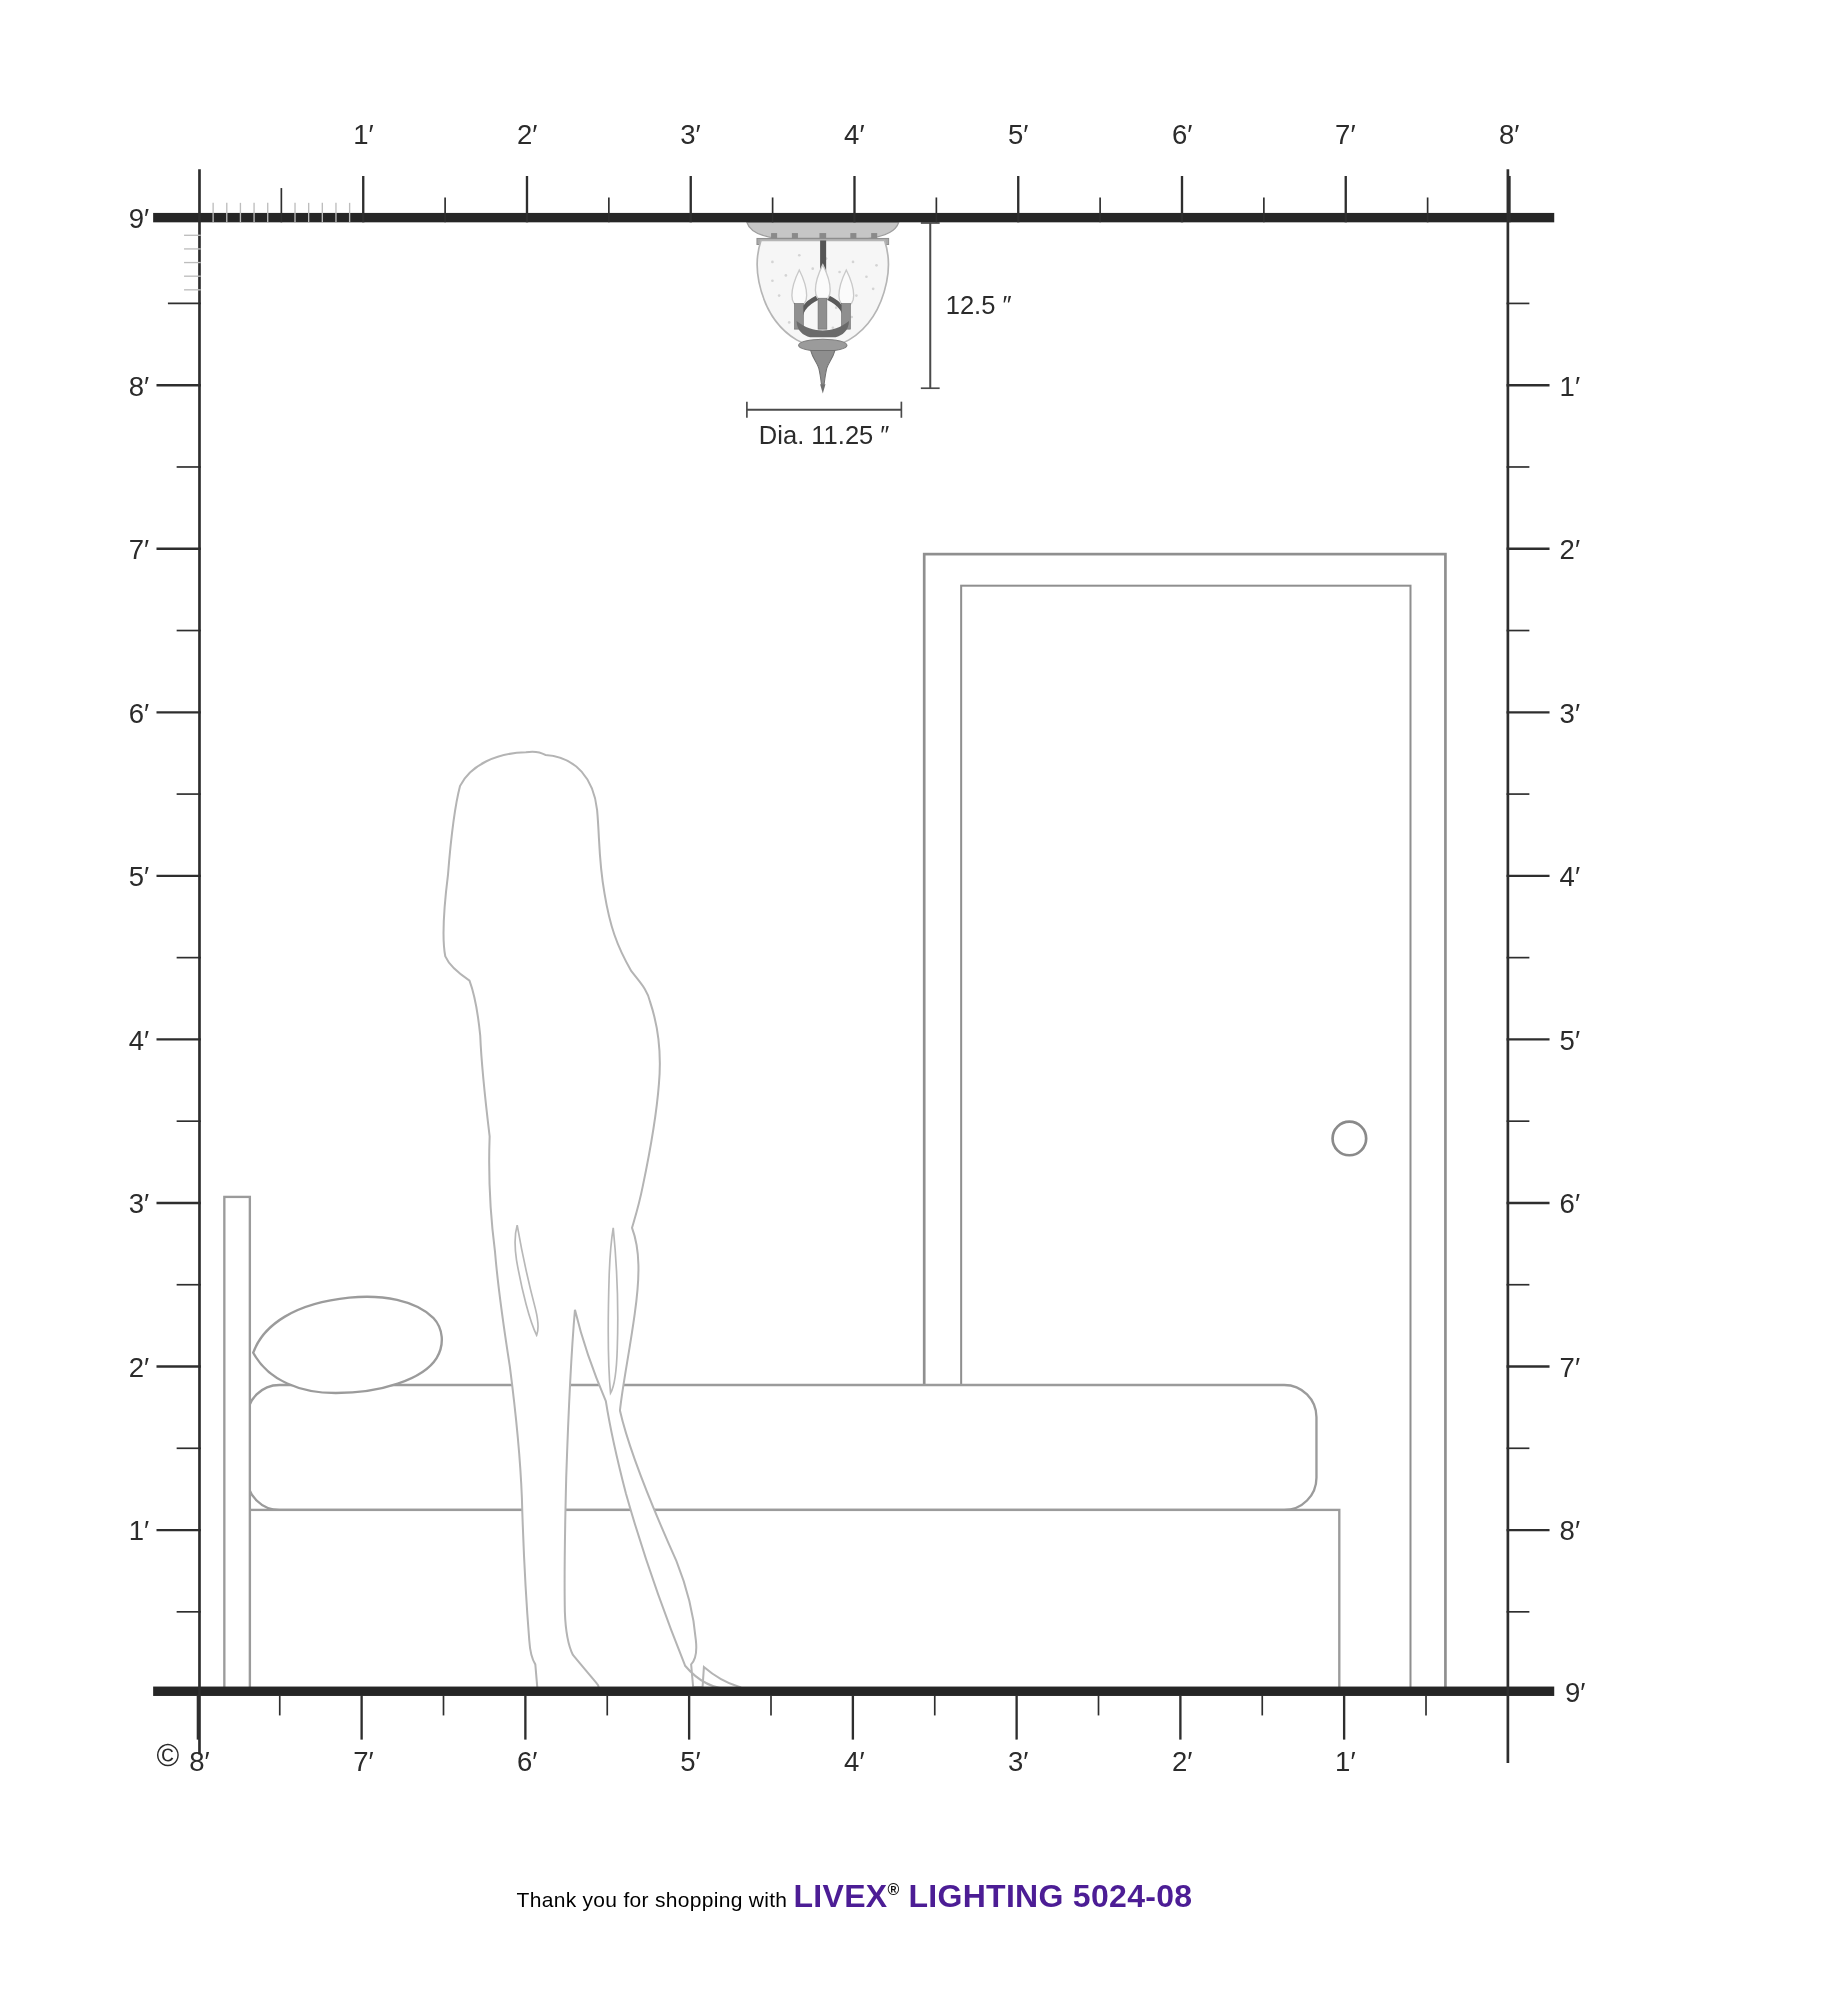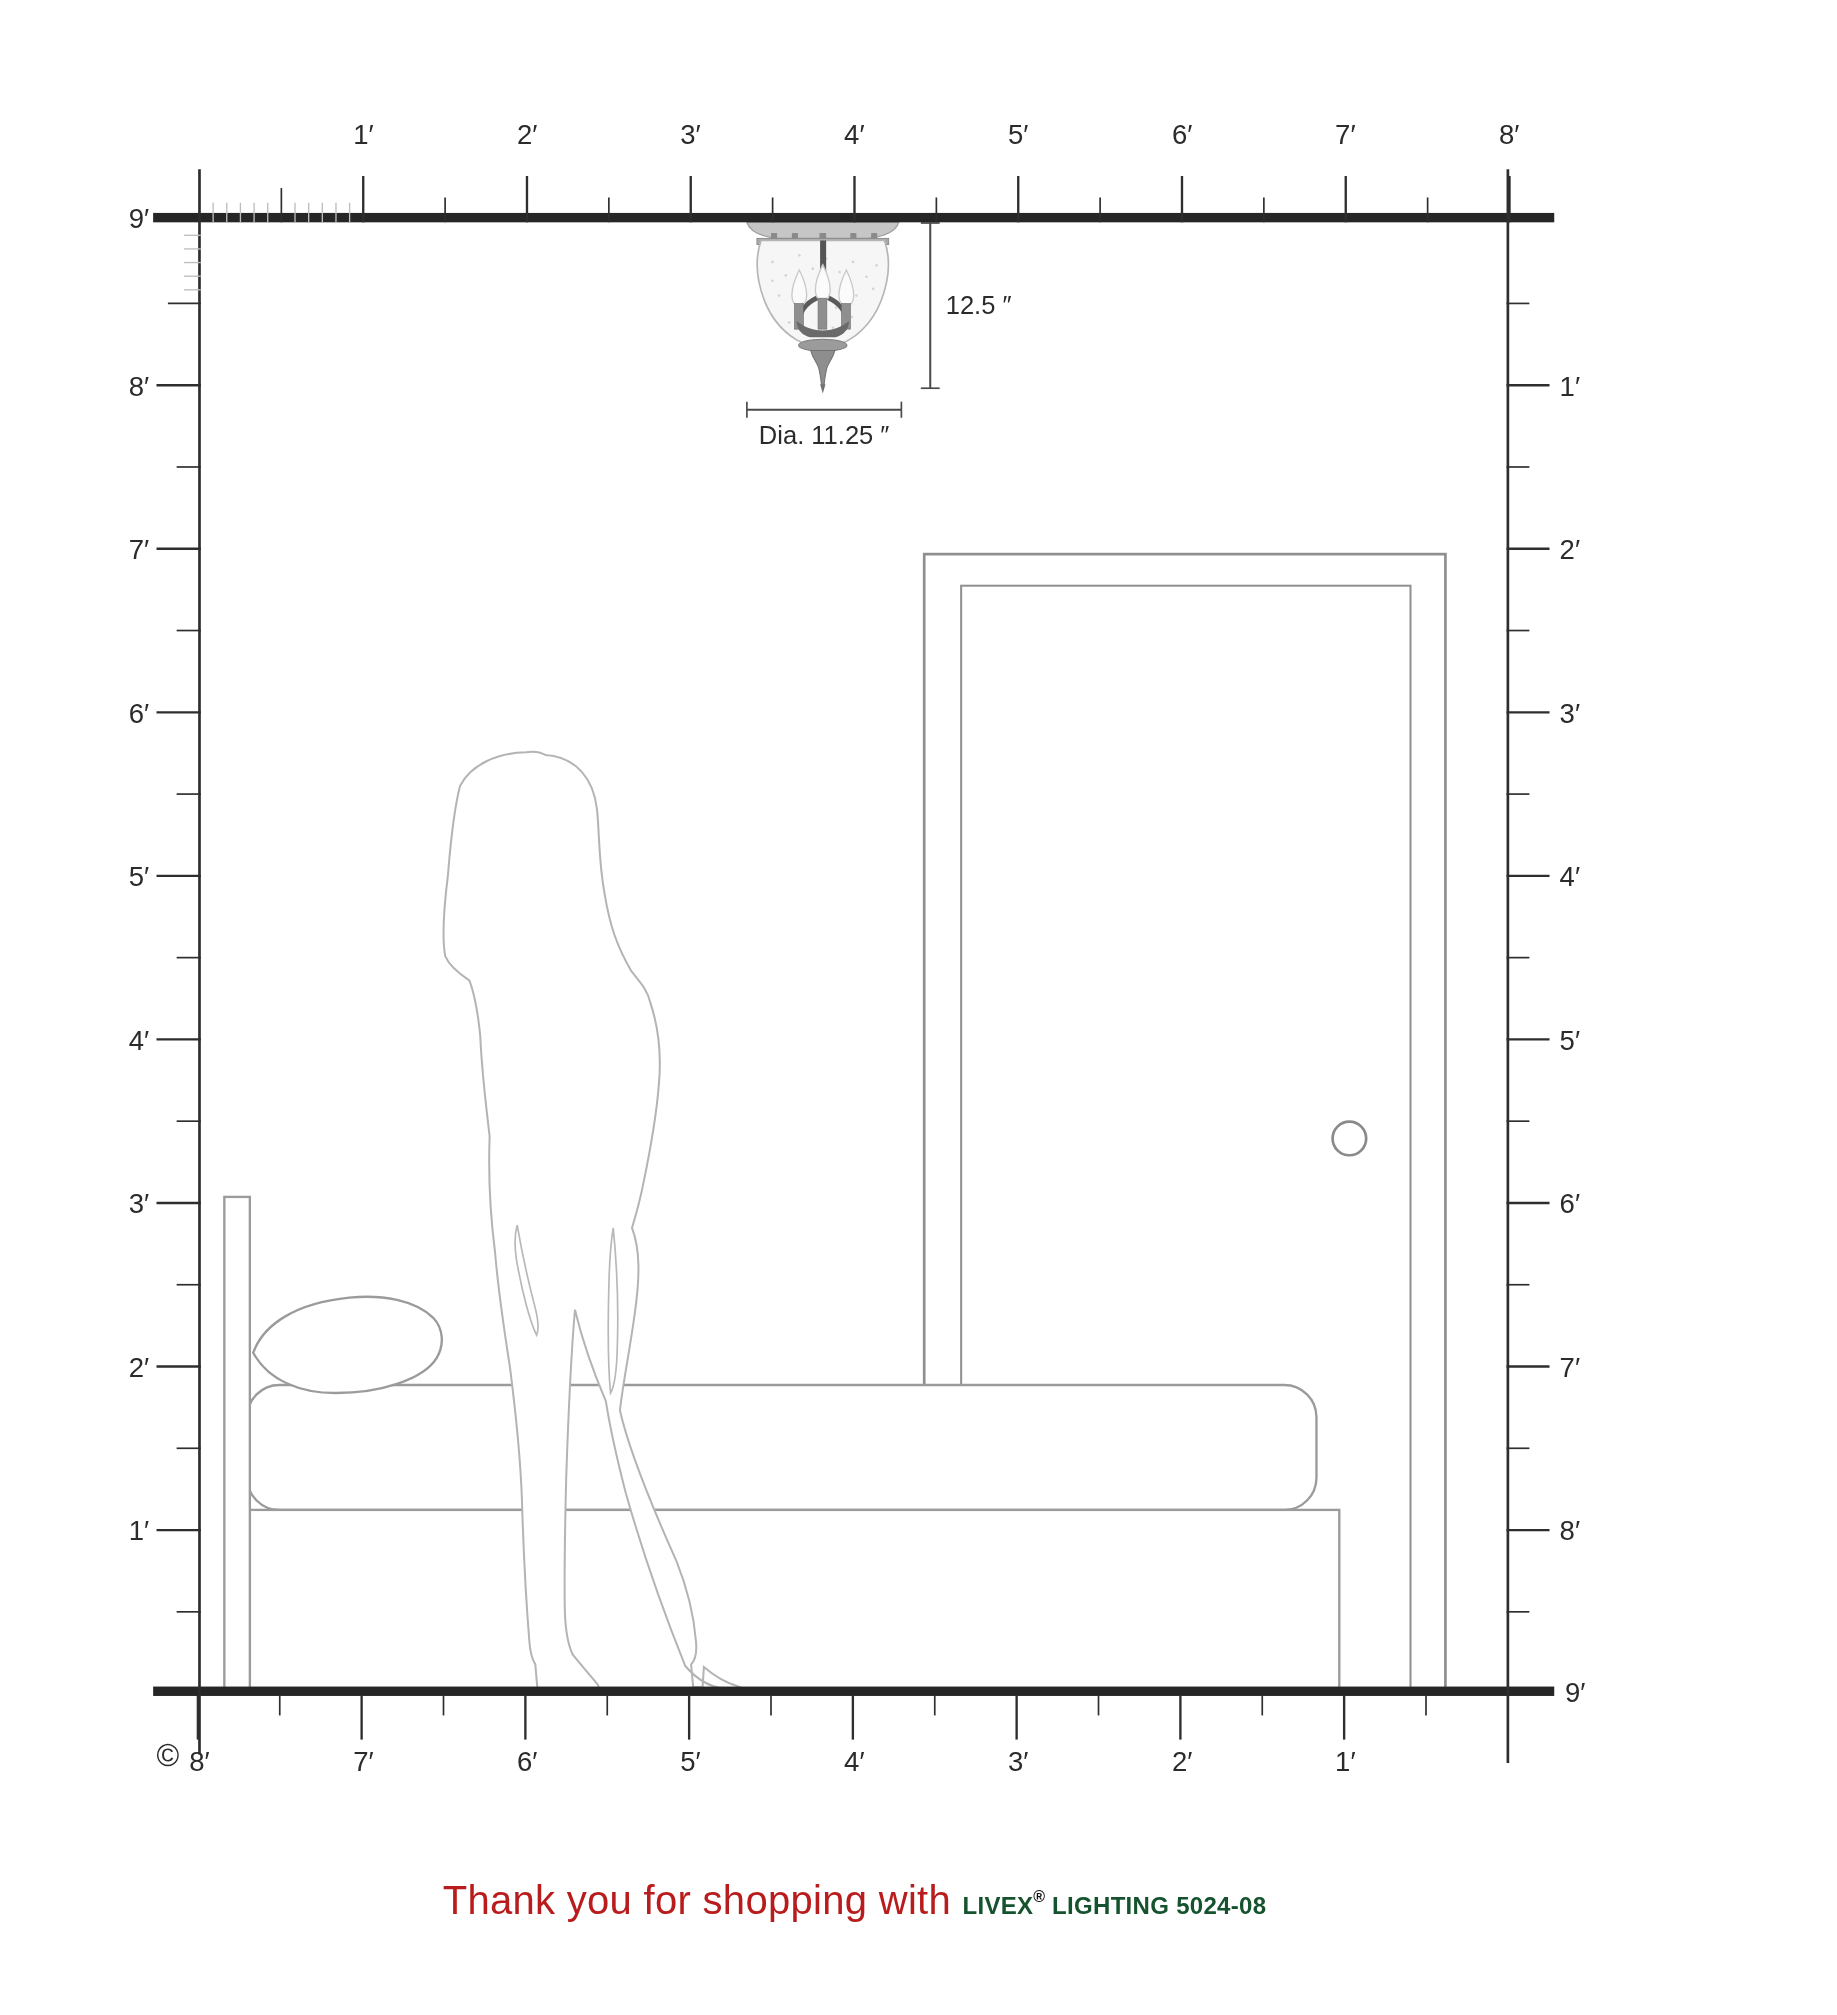--- a/index.html
+++ b/index.html
@@ -4,22 +4,22 @@
 <style>
   html,body{margin:0;padding:0;background:#ffffff;}
   #stage{position:relative;width:1837px;height:2015px;background:#ffffff;overflow:hidden;
          font-family:"Liberation Sans",sans-serif;}
   svg text{font-family:"Liberation Sans",sans-serif;}
   .lbl{font-size:41px;fill:#2b2b2b;}
   .dim{font-size:38px;fill:#2b2b2b;}
   .copy{font-size:46px;fill:#2b2b2b;}
   .footer{position:absolute;left:0;top:1878px;width:1837px;text-align:center;}
   .footer-inner{position:relative;left:-64px;white-space:nowrap;color:#1c1c1c;}
-  .f-light{font-size:40px;font-weight:400;color:#b91c1c;letter-spacing:0.3px;}
-  .f-bold{font-size:24px;font-weight:700;color:#14532d;letter-spacing:0.3px;}
+  .f-light{font-size:21px;font-weight:400;color:#000000;letter-spacing:0.3px;}
+  .f-bold{font-size:32px;font-weight:700;color:#4c1d95;letter-spacing:0.3px;}
   .f-reg{font-size:16px;font-weight:700;vertical-align:12px;color:#111111;}
 </style>
 </head>
 <body>
 
 <div id="stage">
 
 <svg width="1837" height="2015" viewBox="0 0 2735 3000" xmlns="http://www.w3.org/2000/svg">
 
   <g>

